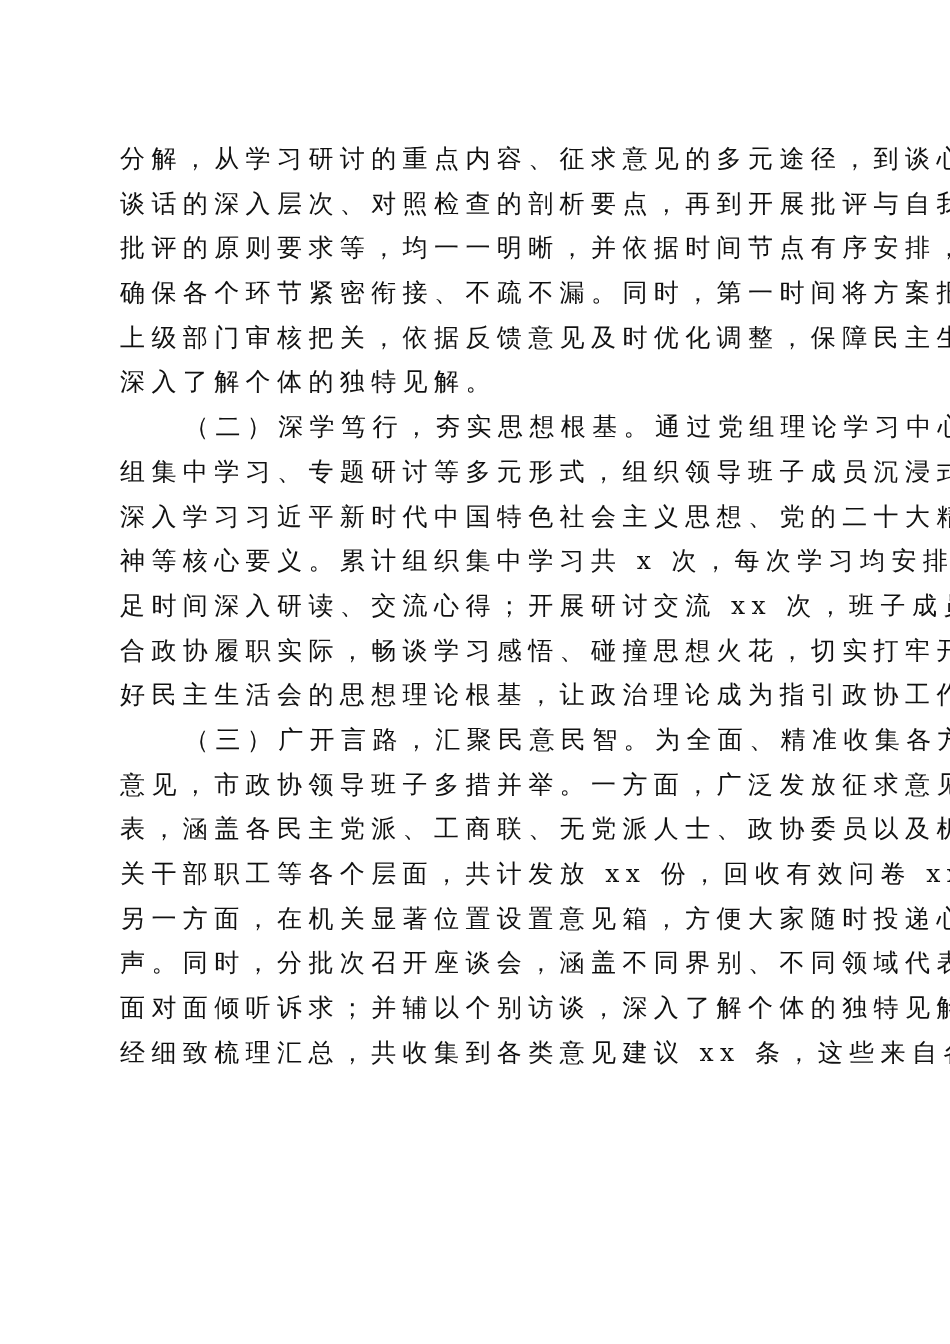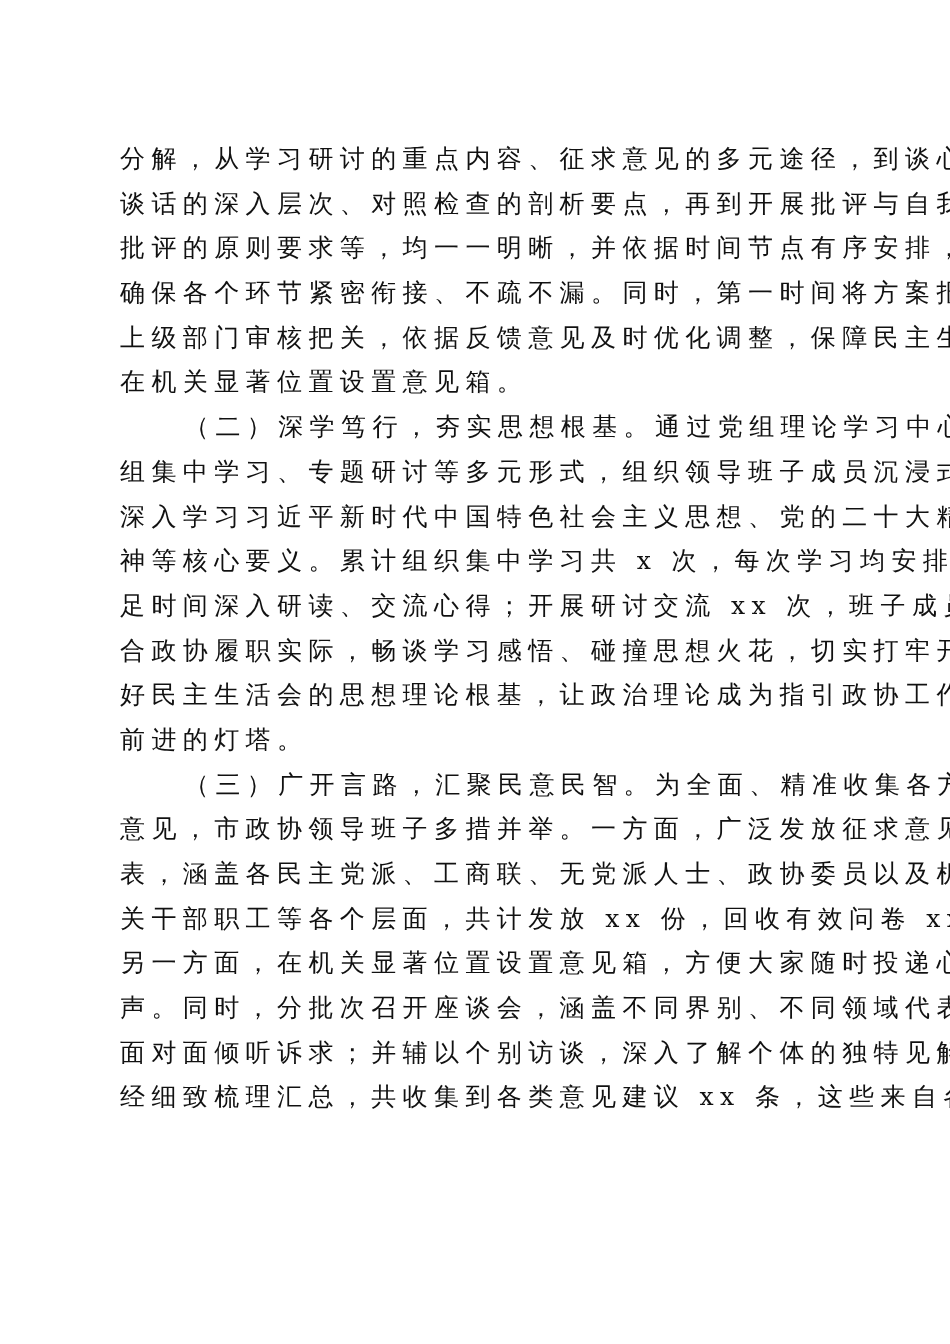--- a/index.html
+++ b/index.html
@@ -24,29 +24,28 @@
 </style>
 </head>
 <body>
 
 <div class="page">
   <span class="line">分解，从学习研讨的重点内容、征求意见的多元途径，到谈心</span>
   <span class="line">谈话的深入层次、对照检查的剖析要点，再到开展批评与自我</span>
   <span class="line">批评的原则要求等，均一一明晰，并依据时间节点有序安排，</span>
   <span class="line">确保各个环节紧密衔接、不疏不漏。同时，第一时间将方案报</span>
   <span class="line">上级部门审核把关，依据反馈意见及时优化调整，保障民主生</span>
-  <span class="line">在机关显著位置设置意见箱。</span>
+  <span class="line">深入了解个体的独特见解。</span>
   <span class="line indent">（二）深学笃行，夯实思想根基。通过党组理论学习中心</span>
   <span class="line">组集中学习、专题研讨等多元形式，组织领导班子成员沉浸式</span>
   <span class="line">深入学习习近平新时代中国特色社会主义思想、党的二十大精</span>
   <span class="line">神等核心要义。累计组织集中学习共 x 次，每次学习均安排充</span>
   <span class="line">足时间深入研读、交流心得；开展研讨交流 xx 次，班子成员结</span>
   <span class="line">合政协履职实际，畅谈学习感悟、碰撞思想火花，切实打牢开</span>
   <span class="line">好民主生活会的思想理论根基，让政治理论成为指引政协工作</span>
-  <span class="line">前进的灯塔。</span>
   <span class="line indent">（三）广开言路，汇聚民意民智。为全面、精准收集各方</span>
   <span class="line">意见，市政协领导班子多措并举。一方面，广泛发放征求意见</span>
   <span class="line">表，涵盖各民主党派、工商联、无党派人士、政协委员以及机</span>
   <span class="line">关干部职工等各个层面，共计发放 xx 份，回收有效问卷 xx 份；</span>
   <span class="line">另一方面，在机关显著位置设置意见箱，方便大家随时投递心</span>
   <span class="line">声。同时，分批次召开座谈会，涵盖不同界别、不同领域代表，</span>
   <span class="line">面对面倾听诉求；并辅以个别访谈，深入了解个体的独特见解。</span>
   <span class="line">经细致梳理汇总，共收集到各类意见建议 xx 条，这些来自各方</span>
 </div>
 

